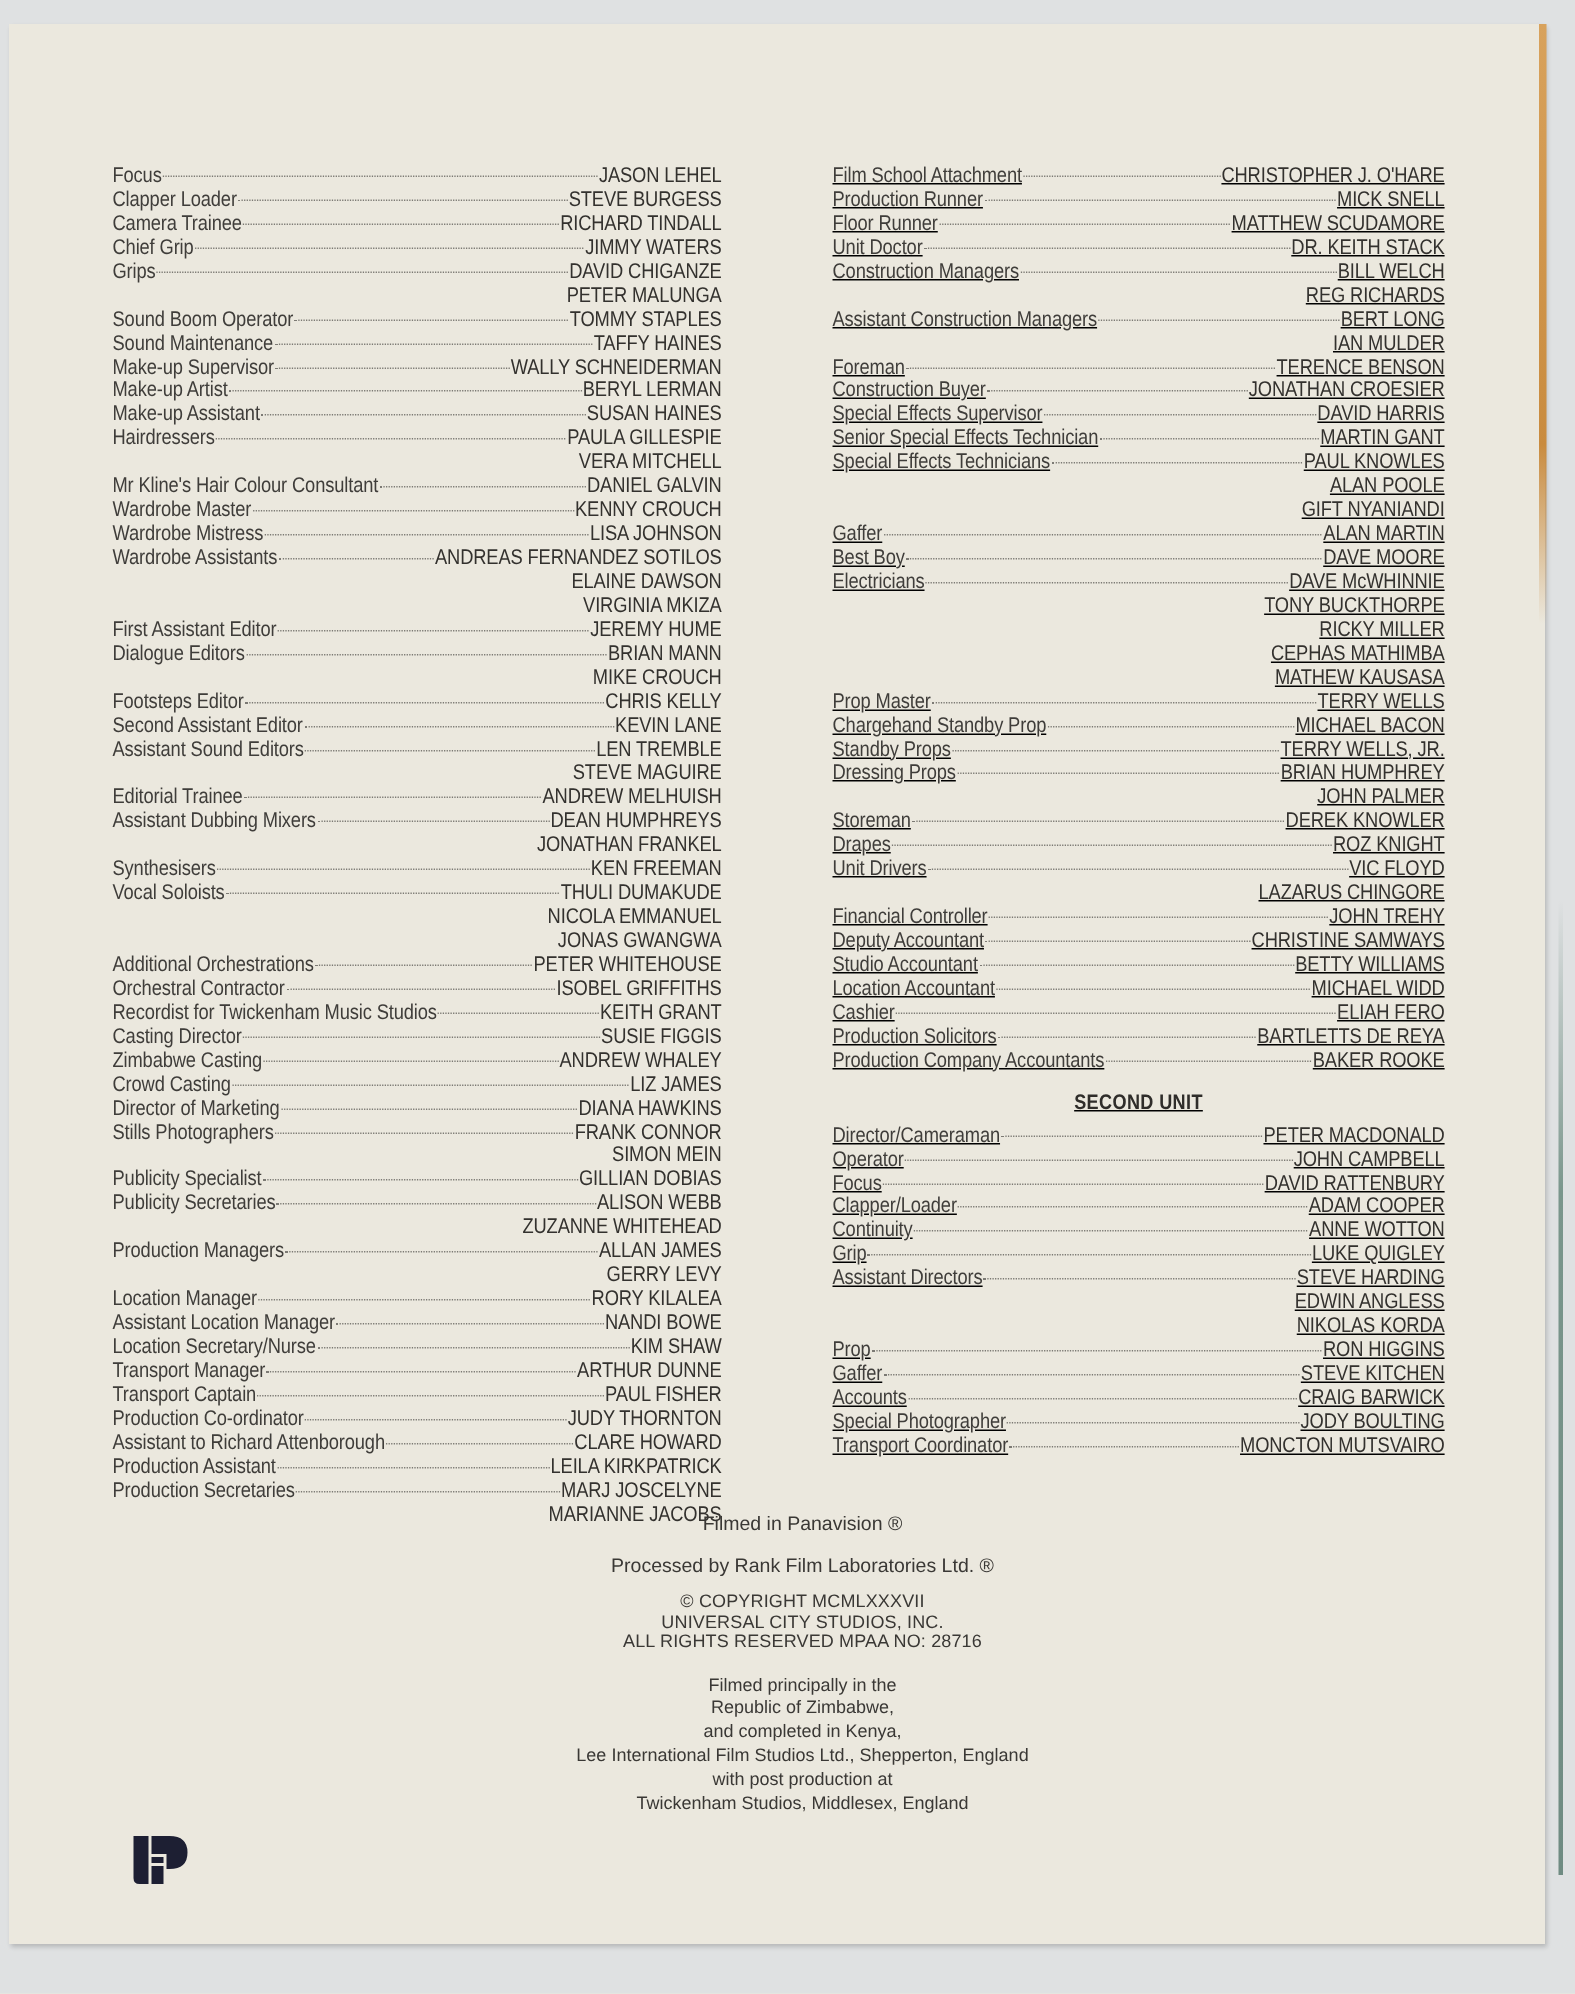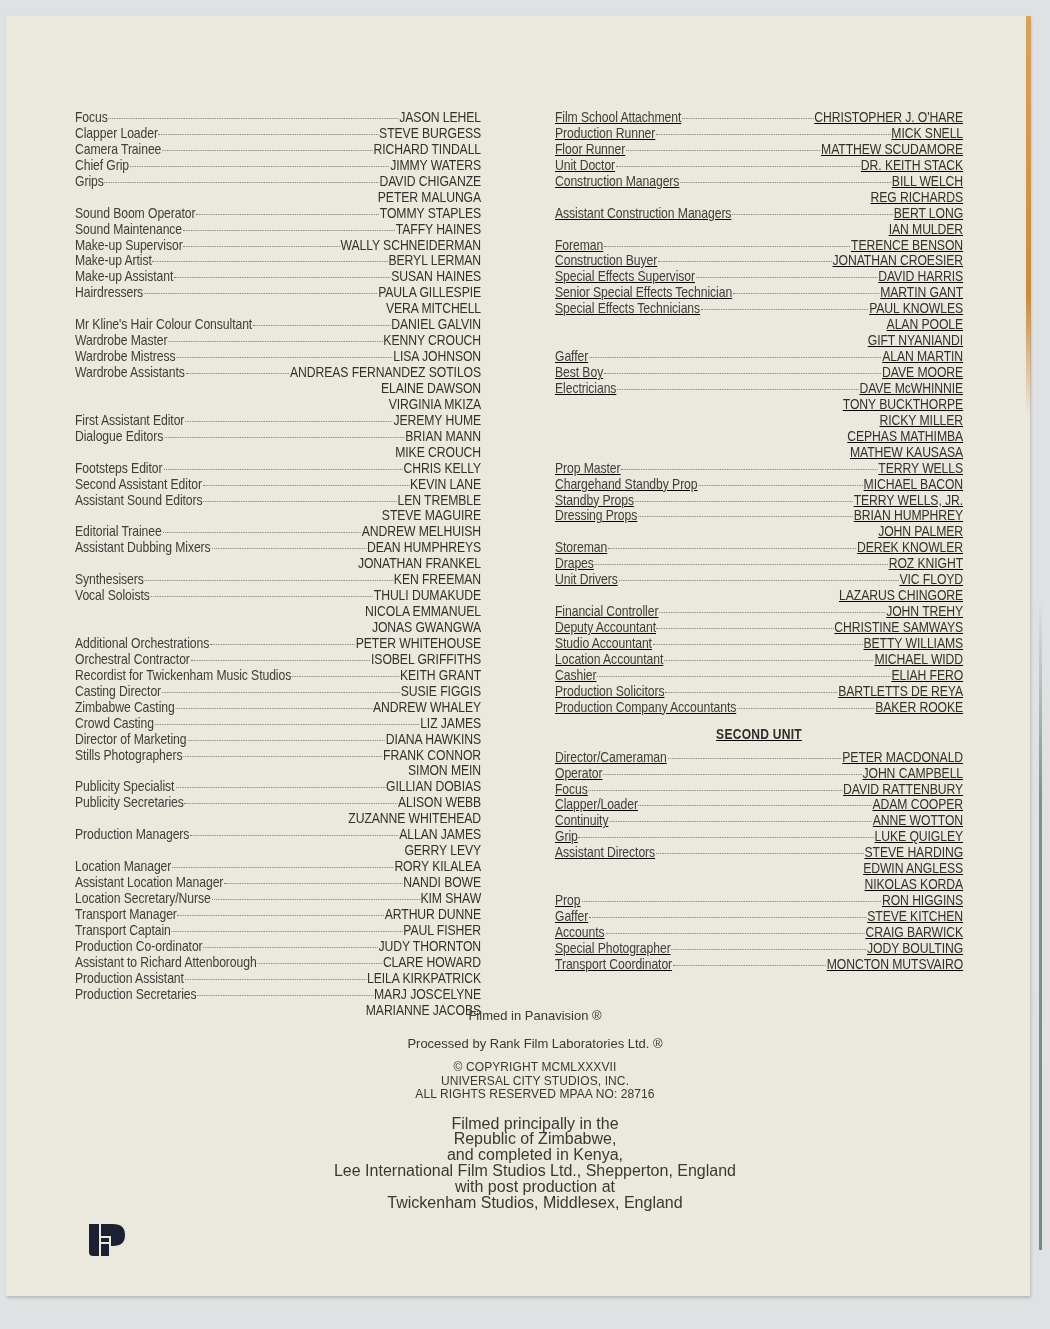--- a/index.html
+++ b/index.html
@@ -42,21 +42,21 @@
   .section-title {
     text-align:center; font-weight:bold; font-size:14px; color:#2f2d2a;
     transform:scaleX(0.86); height:20px; line-height:20px; margin:8px 0 6px 0;
     letter-spacing:0.3px;
   }
   .footer {
     position:absolute; left:300px; width:470px; text-align:center; color:#3a3835;
   }
   .f-line { font-size:13px; line-height:23px; }
   .f-small { font-size:12px; line-height:13.5px; letter-spacing:0.1px; }
-  .f-body { font-size:16px; line-height:15.9px; }
+  .f-body { font-size:12px; line-height:15.9px; }
   .logo {
     position:absolute; left:87px; top:1222px; width:40px; height:36px;
   }
 </style>
 </head>
 <body>
 
 <div class="paper"></div>
 <div class="edge-orange"></div>
 <div class="edge-teal"></div>

